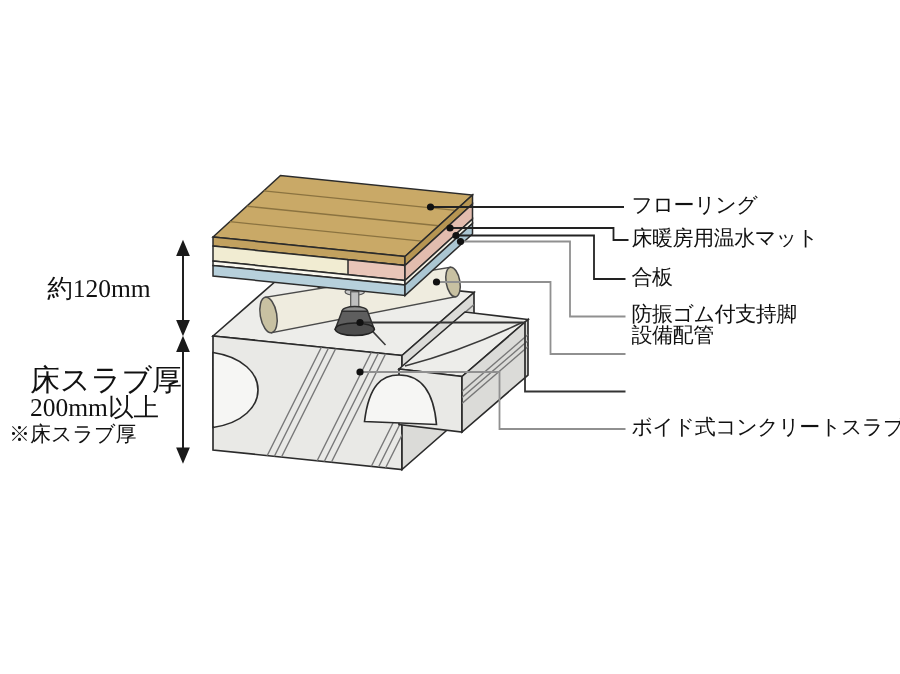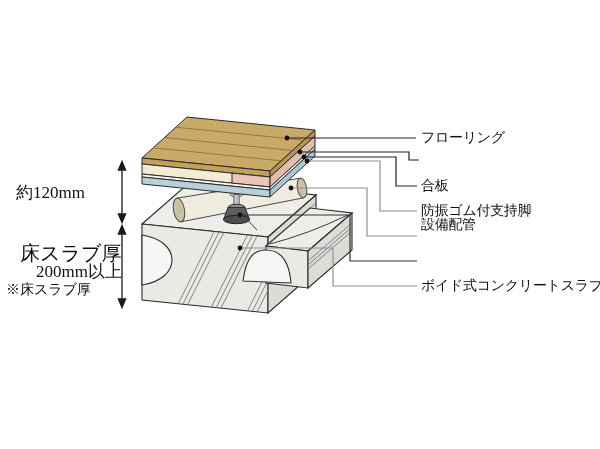--- a/index.html
+++ b/index.html
@@ -7,23 +7,23 @@
     position:relative;width:600px;height:433px;background:#ffffff;
     font-family:"Liberation Serif","DejaVu Serif",serif;
     overflow:hidden;color:#111;
   }
   .stage svg{position:absolute;left:0;top:0;}
   .rlabel{
     position:absolute;left:421px;height:18px;line-height:18px;
     font-size:14px;letter-spacing:-0.3px;white-space:nowrap;color:#111;
   }
   .llabel{position:absolute;white-space:nowrap;color:#111;}
-  .dim-upper{top:181px;left:16px;width:100px;font-size:17px;text-align:left;}
+  .dim-upper{top:181px;left:16px;width:100px;font-size:17px;text-align:center;}
   .slab-l1{top:240px;left:20px;font-size:20px;}
-  .slab-l2{top:260px;left:36px;font-size:17px;}
+  .slab-l2{top:260px;left:20px;font-size:17px;}
   .note{top:281px;left:6px;font-size:14px;}
 </style>
 </head>
 <body>
 
 <div class="stage">
 
   <svg width="600" height="449" viewBox="0 0 600 449">
     <defs>
       <clipPath id="cf-main-front">
@@ -137,20 +137,21 @@
       </g>
       <g>
         <line x1="122" y1="232" x2="122" y2="301"></line>
         <polygon points="122,225.5 118.4,234 125.6,234"></polygon>
         <polygon points="122,307.5 118.4,299 125.6,299"></polygon>
       </g>
     </g>
   </svg>
 
   <div class="rlabel" style="top:129px">フローリング</div>
+  <div class="rlabel" style="top:151px">床暖房用温水マット</div>
   <div class="rlabel" style="top:177px">合板</div>
   <div class="rlabel" style="top:202px">防振ゴム付支持脚</div>
   <div class="rlabel" style="top:216px">設備配管</div>
   <div class="rlabel" style="top:277px">ボイド式コンクリートスラブ</div>
 
   <div class="llabel dim-upper">約120mm</div>
   <div class="llabel slab-l1">床スラブ厚</div>
   <div class="llabel slab-l2">200mm以上</div>
   <div class="llabel note">※床スラブ厚</div>
 

